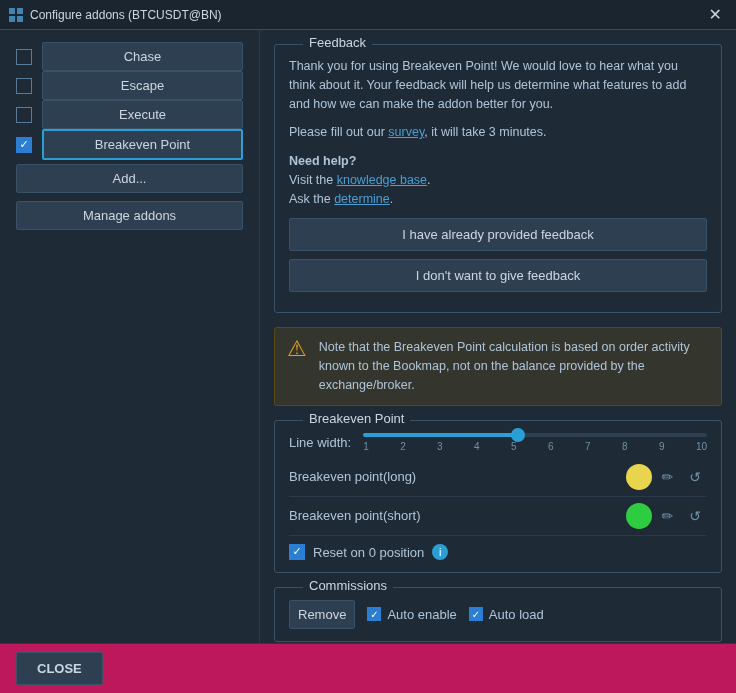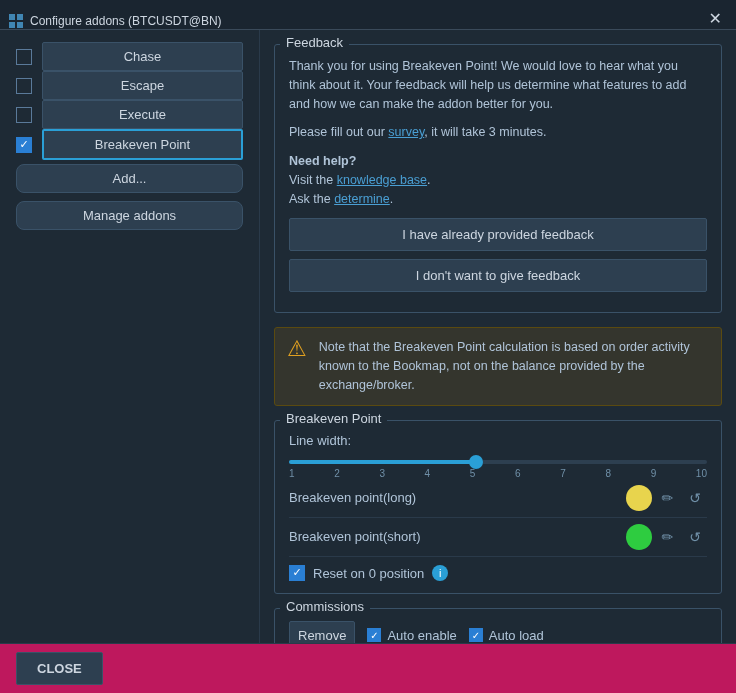--- a/index.html
+++ b/index.html
@@ -9,21 +9,21 @@
       width: 736px;
       height: 693px;
       overflow: hidden;
       display: flex;
       flex-direction: column;
     }
     .title-bar {
       background: #1a2530;
       border-bottom: 1px solid #3a4a5a;
       display: flex;
-      align-items: flex-end;
+      align-items: center;
       justify-content: space-between;
       padding: 0 8px;
       height: 30px;
       flex-shrink: 0;
     }
     .title-bar-left {
       display: flex;
       align-items: center;
       gap: 6px;
     }
@@ -108,33 +108,33 @@
     }
     .sidebar-action-btn {
       width: 100%;
       padding: 6px 12px;
       background: #2d3f50;
       border: 1px solid #3a5268;
       color: #cdd6e0;
       font-size: 13px;
       cursor: pointer;
       text-align: center;
-      border-radius: 8px;
+      border-radius: 2px;
     }
     .section-box {
       border: 1px solid #3a5268;
       border-radius: 3px;
       margin-bottom: 14px;
       position: relative;
       padding: 12px 14px;
     }
     .section-title {
       position: absolute;
       top: -10px;
-      left: 5px;
+      left: 28px;
       background: #1e2a35;
       padding: 0 6px;
       color: #cdd6e0;
       font-size: 13px;
     }
     .feedback-text {
       color: #b0c4d8;
       font-size: 12.5px;
       line-height: 1.5;
       margin-bottom: 10px;
@@ -179,23 +179,23 @@
     }
     .breakeven-section {
       border: 1px solid #3a5268;
       border-radius: 3px;
       padding: 12px 14px;
       margin-bottom: 14px;
       position: relative;
     }
     .line-width-row {
       display: flex;
+      align-items: center;
       gap: 12px;
-      margin-bottom: 0;
-      flex-direction: column;
+      margin-bottom: 6px;
     }
     .line-width-label {
       color: #b0c4d8;
       font-size: 13px;
       white-space: nowrap;
     }
     .slider-container {
       flex: 1;
       position: relative;
     }

